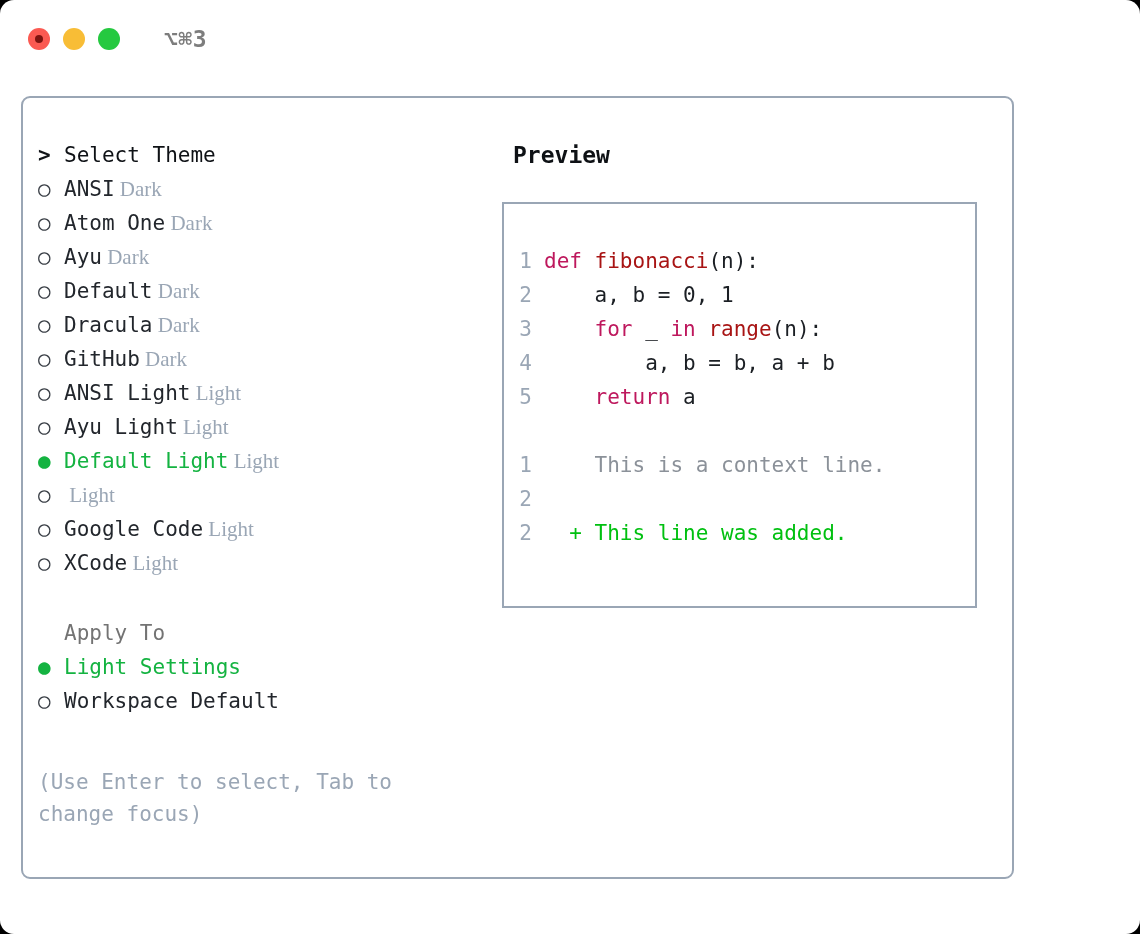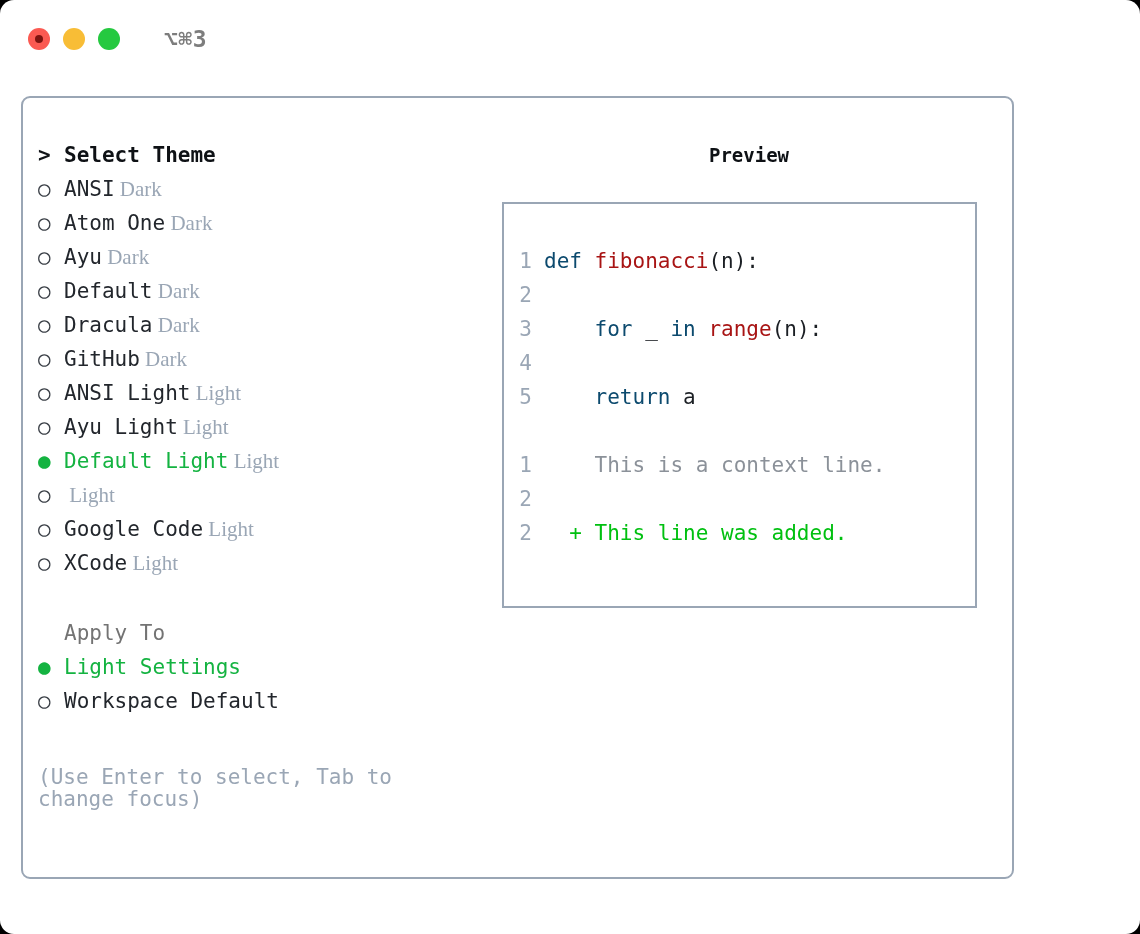--- a/index.html
+++ b/index.html
@@ -106,55 +106,54 @@
   .marker.dot-empty { color: #3a3f46; }
   .marker.dot-full  { color: #14b341; }
   .marker.caret     { color: #111418; font-weight: bold; }
   .marker.blank     { color: transparent; }
 
   .label-main { color: #22262c; }
   .label-main.sel { color: #14b341; }
   .label-suffix { color: #9aa6b5; font-family: Liberation Serif, serif; }
 
   .section-head {
-    font-weight: bold;
+    font-weight: normal;
     color: #0e1115;
     font-size: 21px;
   }
   .section-head2 {
     color: #737373;
     font-size: 21px;
   }
 
   #spacer-a { height: 36px; }
   #spacer-b { height: 34px; }
 
   #hint {
     margin-top: 14px;
     font-size: 21px;
     color: #9aa6b5;
-    line-height: 22px;
+    line-height: 32px;
     width: 405px;
     white-space: pre-wrap;
   }
 
   
   #right-col {
     position: absolute;
     left: 479px;
     top: 40px;
     width: 490px;
   }
   #preview-title {
-    font-size: 19px;
+    font-size: 23px;
     font-weight: bold;
     color: #0e1115;
     line-height: 34px;
-    margin-left: 4px;
-    text-align: center;
+    margin-left: 11px;
   }
   #preview-box {
     margin-top: 30px;
     width: 475px;
     height: 406px;
     border: 2px solid #9aa6b5;
     box-sizing: border-box;
     background: #ffffff;
     padding: 40px 0 0 0;
   }
@@ -167,21 +166,21 @@
   }
   .lineno {
     flex: 0 0 40px;
     text-align: right;
     color: #9aa6b5;
     padding-right: 12px;
     box-sizing: border-box;
   }
   .codetext { color: #1b1f24; }
 
-  .tok-kw   { color: #0c4a6e; }
+  .tok-kw   { color: #be185d; }
   .tok-fn   { color: #a81414; }
   .tok-plain{ color: #1b1f24; }
 
   .diff-gap { height: 34px; }
   .diff-context { color: #8b9199; }
   .diff-del     { color: #cc1111; }
   .diff-add     { color: #00c010; }
 </style>
 </head>
 <body>
@@ -237,23 +236,23 @@
 
       <div id="hint">(Use Enter to select, Tab to change focus)</div>
     </div>
 
     <div id="right-col">
       <div id="preview-title">Preview</div>
 
       <div id="preview-box">
         <div id="code-block">
             <div class="code-line"><span class="lineno">1</span><span class="codetext"><span class="tok-kw">def </span><span class="tok-fn">fibonacci</span><span class="tok-plain">(n):</span></span></div>
-            <div class="code-line"><span class="lineno">2</span></div>
+            <div class="code-line"><span class="lineno">2</span><span class="codetext"><span class="tok-plain">    a, b = 0, 1</span></span></div>
             <div class="code-line"><span class="lineno">3</span><span class="codetext"><span class="tok-plain">    </span><span class="tok-kw">for</span><span class="tok-plain"> _ </span><span class="tok-kw">in</span><span class="tok-plain"> </span><span class="tok-fn">range</span><span class="tok-plain">(n):</span></span></div>
-            <div class="code-line"><span class="lineno">4</span></div>
+            <div class="code-line"><span class="lineno">4</span><span class="codetext"><span class="tok-plain">        a, b = b, a + b</span></span></div>
             <div class="code-line"><span class="lineno">5</span><span class="codetext"><span class="tok-plain">    </span><span class="tok-kw">return</span><span class="tok-plain"> a</span></span></div>
           </div>
         <div class="diff-gap"></div>
         <div id="diff-block">
             <div class="code-line"><span class="lineno">1</span><span class="diff-context">    This is a context line.</span></div>
             <div class="code-line"><span class="lineno">2</span></div>
             <div class="code-line"><span class="lineno">2</span><span class="diff-add">  + This line was added.</span></div>
           </div>
       </div>
     </div>

